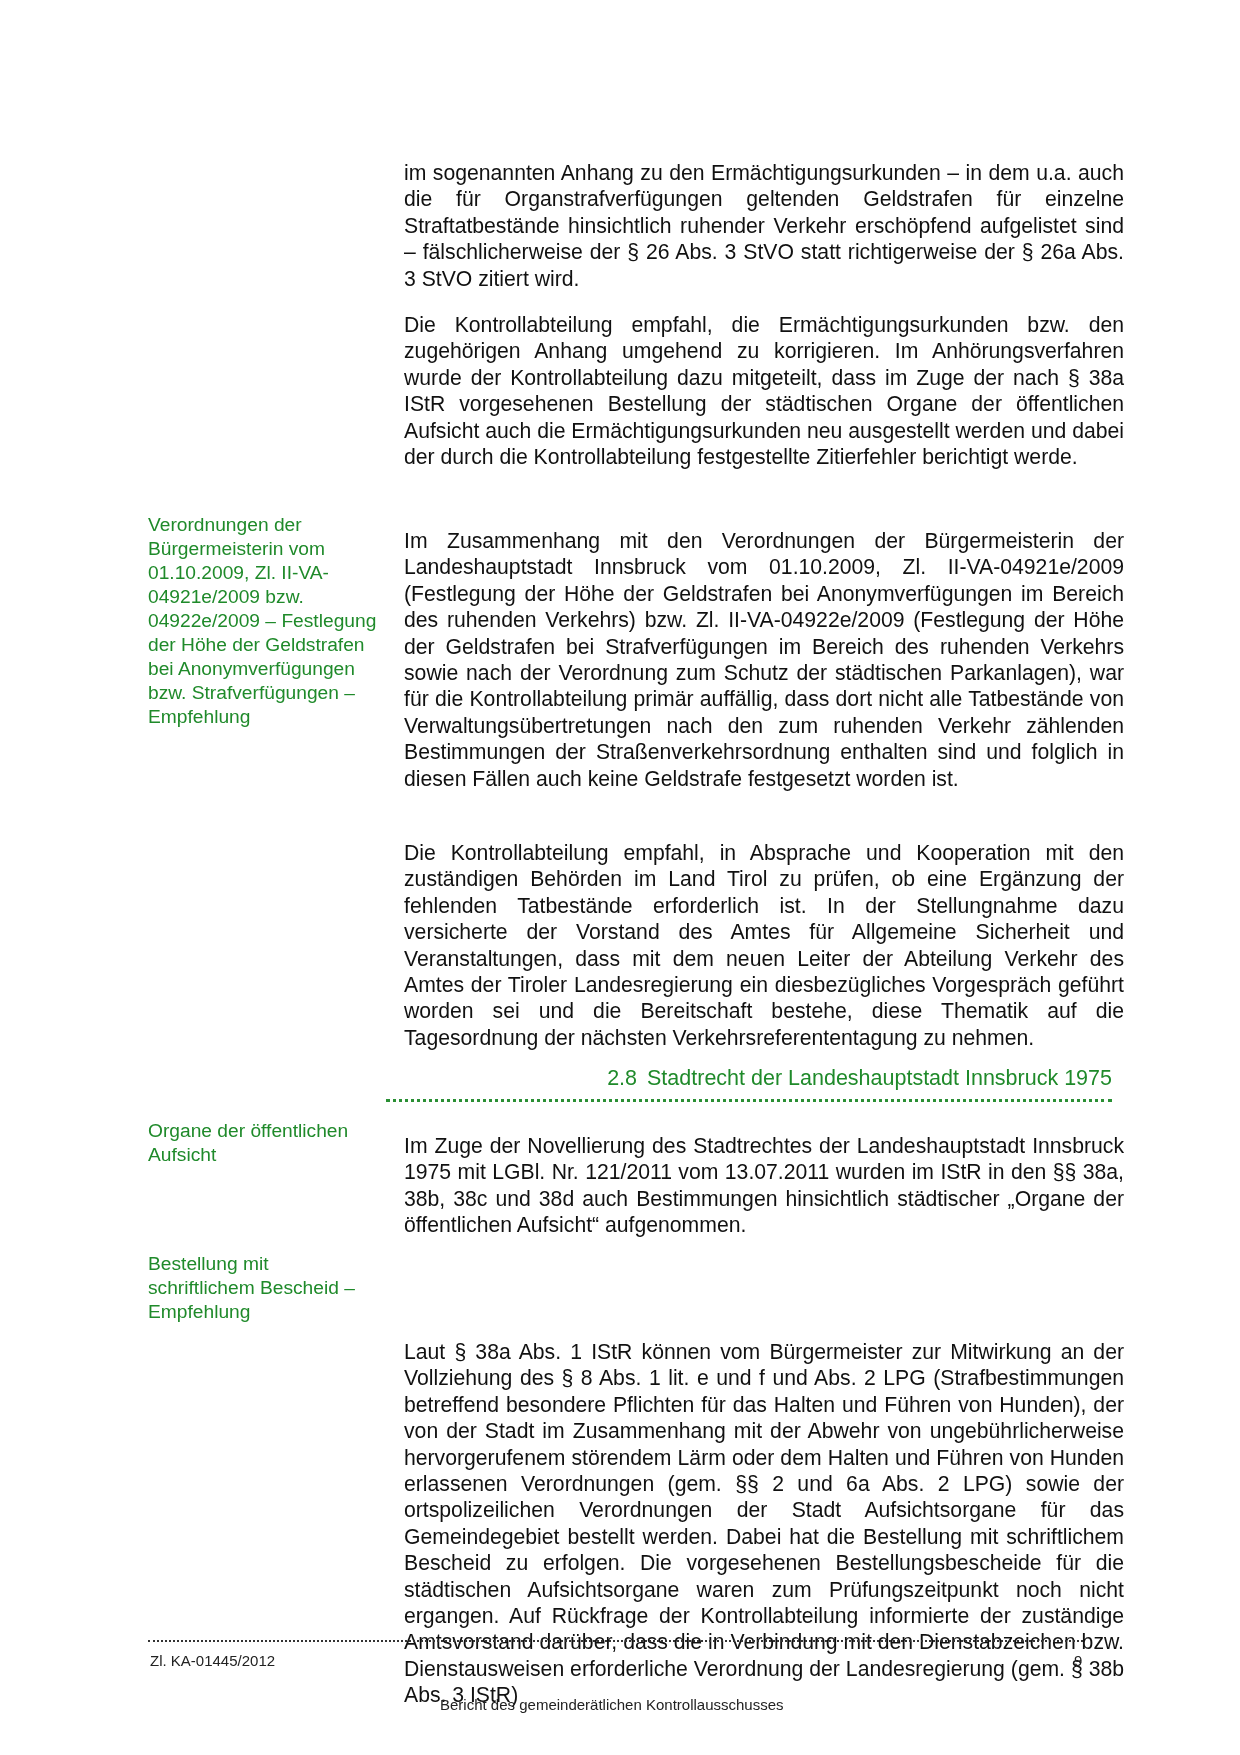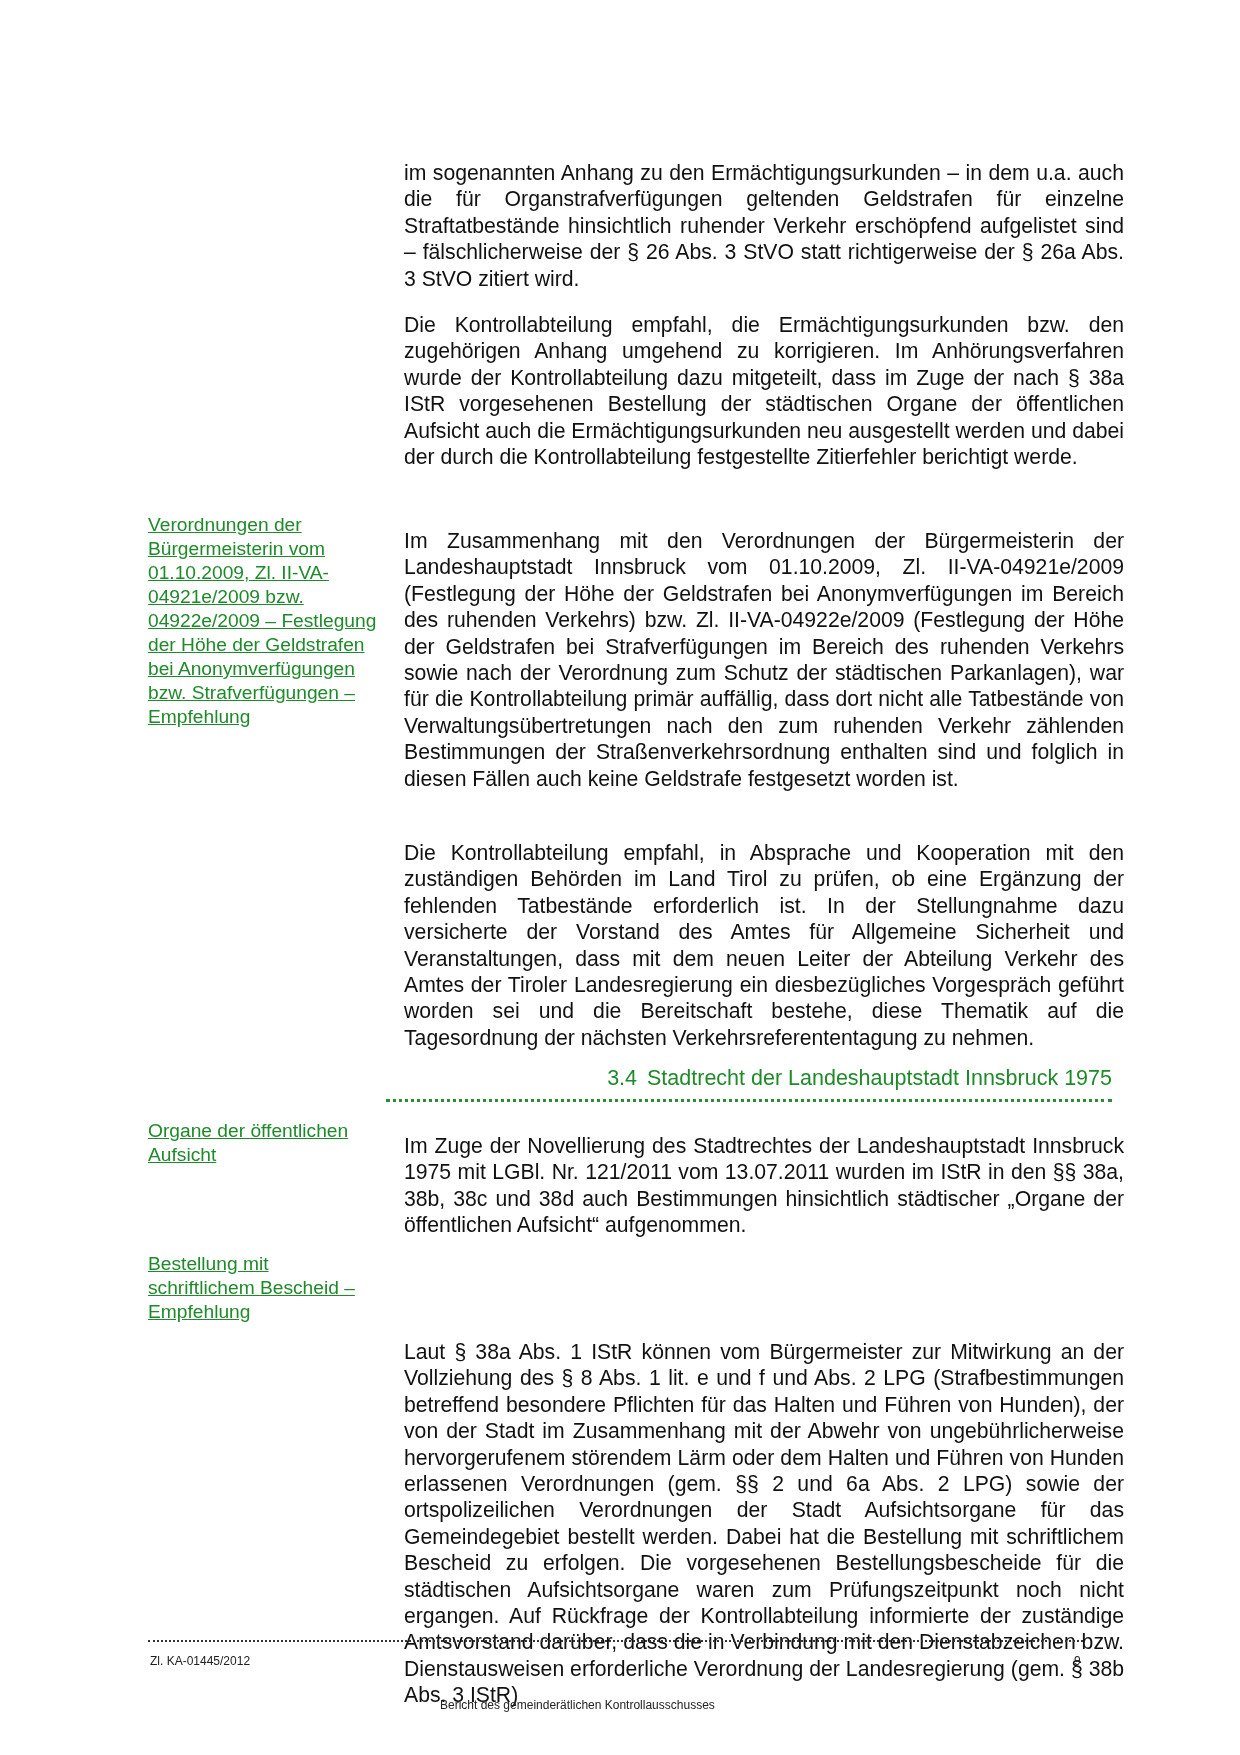--- a/index.html
+++ b/index.html
@@ -28,21 +28,20 @@
       margin: 0;
     }
     .margin-note {
       position: absolute;
       left: 148px;
       width: 230px;
       font-size: 19.2px;
       line-height: 24px;
       color: #1f8a2a;
       margin: 0;
-      text-decoration: underline;
     }
     .section-heading {
       position: absolute;
       left: 386px;
       top: 1065px;
       width: 726px;
       height: 30px;
       text-align: right;
       color: #1f8a2a;
       font-size: 21.5px;
@@ -57,21 +56,21 @@
       position: absolute;
       left: 148px;
       top: 1640px;
       width: 935px;
       height: 0;
       border-top: 2px dotted #333333;
     }
     .footer {
       position: absolute;
       top: 1650px;
-      font-size: 12px;
+      font-size: 15px;
       line-height: 22px;
       color: #222222;
     }
     .footer-left { left: 150px; }
     .footer-center { left: 440px; margin-top: 44px; }
     .footer-right { left: 1074px; }
   </style>
 </head>
 <body>
 
@@ -91,21 +90,21 @@
 
   <div class="main-col" style="top:514px;">
     <p>Im Zusammenhang mit den Verordnungen der Bürgermeisterin der Landeshauptstadt Innsbruck vom 01.10.2009, Zl. II-VA-04921e/2009 (Festlegung der Höhe der Geldstrafen bei Anonymverfügungen im Bereich des ruhenden Verkehrs) bzw. Zl. II-VA-04922e/2009 (Festlegung der Höhe der Geldstrafen bei Strafverfügungen im Bereich des ruhenden Verkehrs sowie nach der Verordnung zum Schutz der städtischen Parkanlagen), war für die Kontrollabteilung primär auffällig, dass dort nicht alle Tatbestände von Verwaltungsübertretungen nach den zum ruhenden Verkehr zählenden Bestimmungen der Straßenverkehrsordnung enthalten sind und folglich in diesen Fällen auch keine Geldstrafe festgesetzt worden ist.</p>
   </div>
 
   <div class="main-col" style="top:826px;">
     <p>Die Kontrollabteilung empfahl, in Absprache und Kooperation mit den zuständigen Behörden im Land Tirol zu prüfen, ob eine Ergänzung der fehlenden Tatbestände erforderlich ist. In der Stellungnahme dazu versicherte der Vorstand des Amtes für Allgemeine Sicherheit und Veranstaltungen, dass mit dem neuen Leiter der Abteilung Verkehr des Amtes der Tiroler Landesregierung ein diesbezügliches Vorgespräch geführt worden sei und die Bereitschaft bestehe, diese Thematik auf die Tagesordnung der nächsten Verkehrsreferententagung zu nehmen.</p>
   </div>
 
   <div class="section-heading">
-    <span class="num">3.4</span><span>Stadtrecht der Landeshauptstadt Innsbruck 1975</span>
+    <span class="num">2.8</span><span>Stadtrecht der Landeshauptstadt Innsbruck 1975</span>
   </div>
 
   <div class="margin-note" style="top:1119px;">
     <span>Organe der öffentlichen Aufsicht</span>
   </div>
 
   <div class="main-col" style="top:1119px;">
     <p>Im Zuge der Novellierung des Stadtrechtes der Landeshauptstadt Innsbruck 1975 mit LGBl. Nr. 121/2011 vom 13.07.2011 wurden im IStR in den §§ 38a, 38b, 38c und 38d auch Bestimmungen hinsichtlich städtischer „Organe der öffentlichen Aufsicht“ aufgenommen.</p>
   </div>
 

